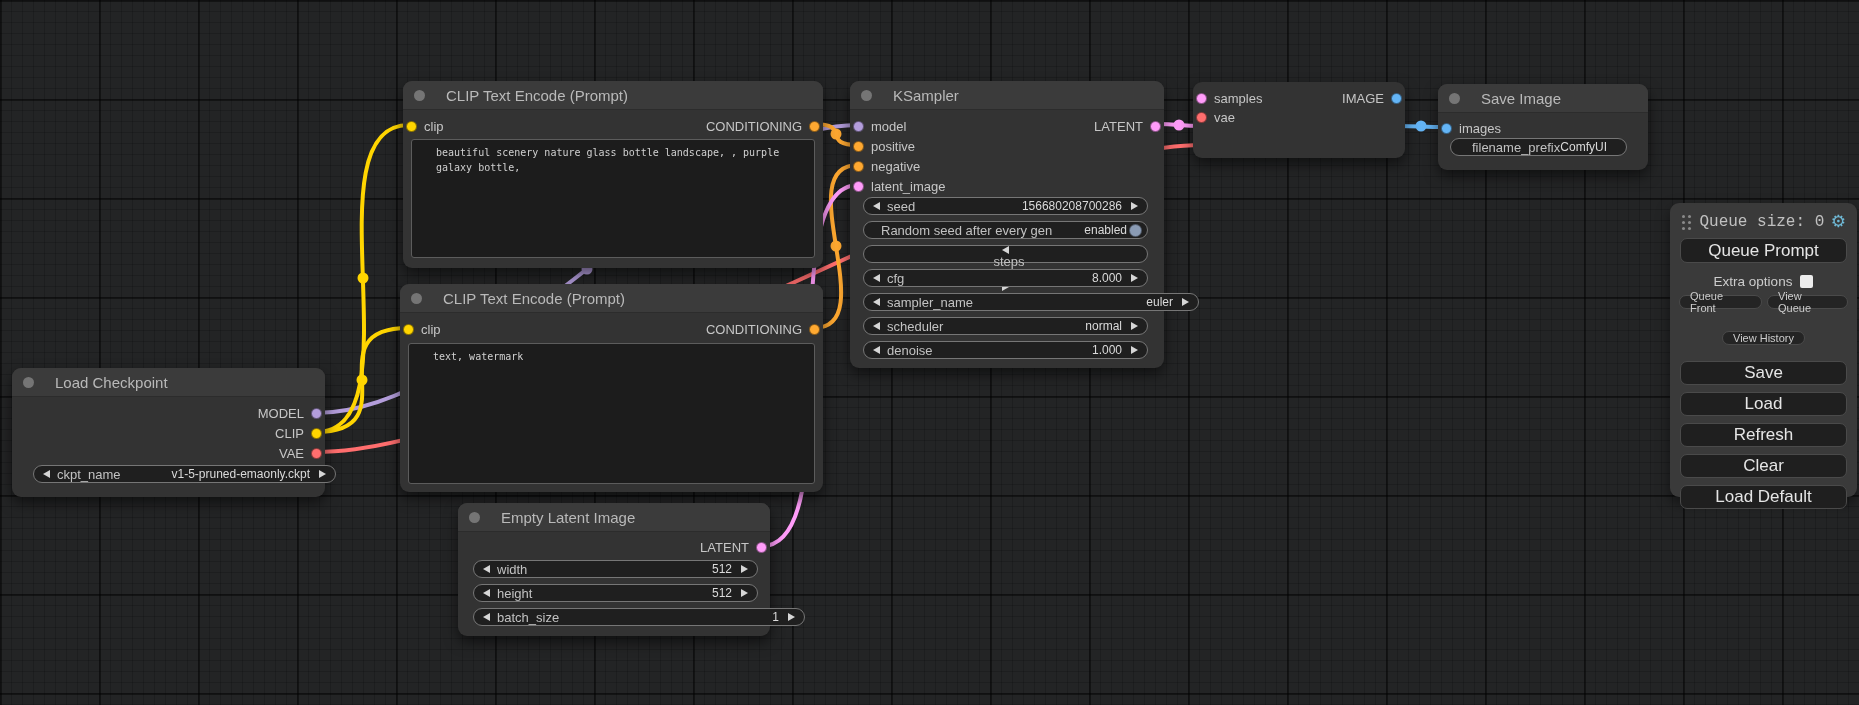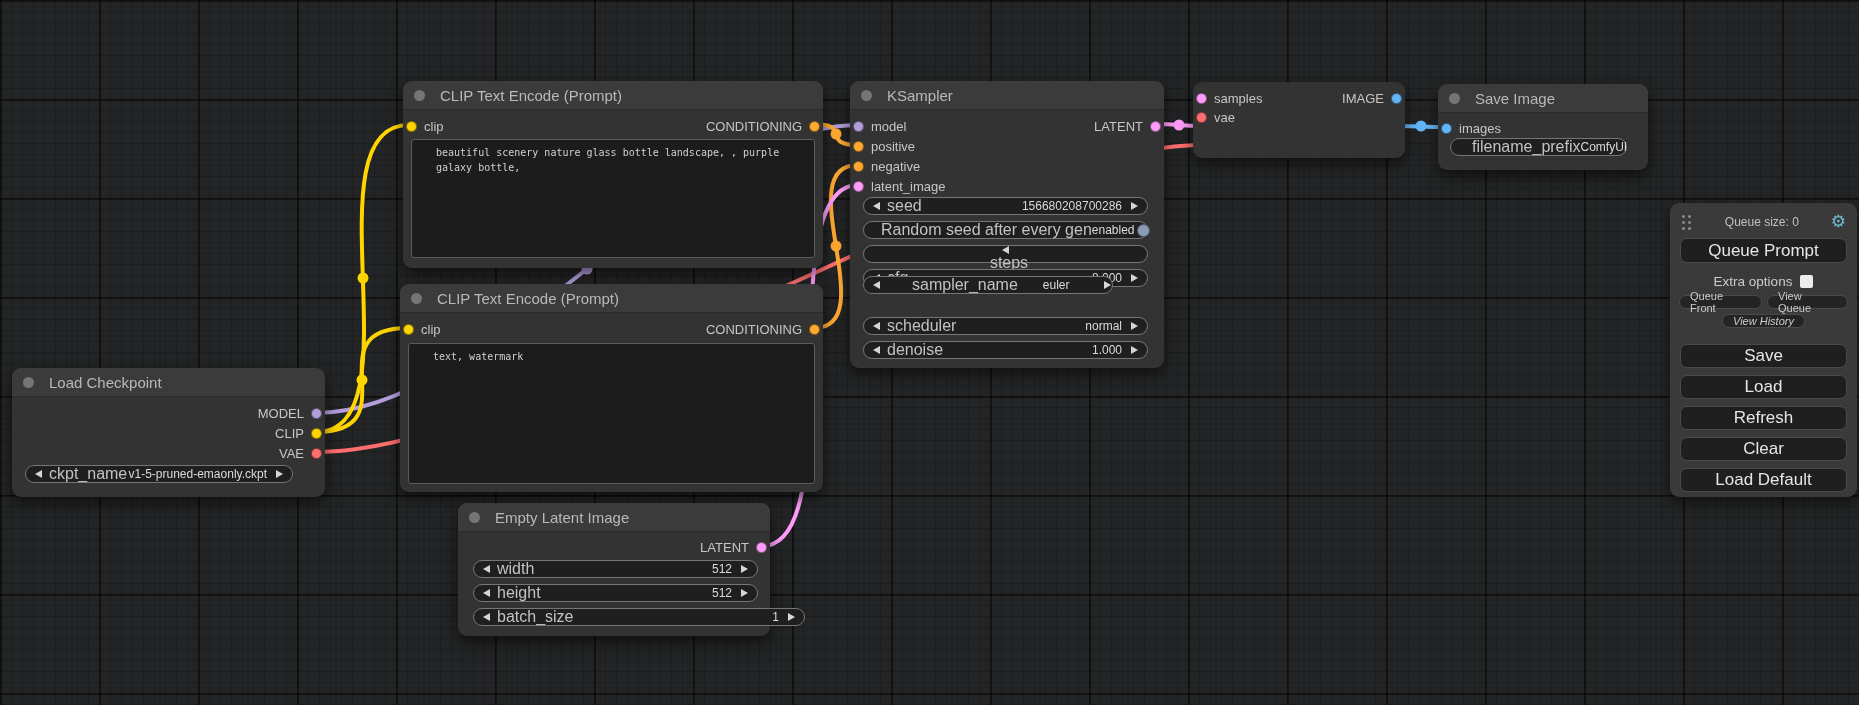--- a/index.html
+++ b/index.html
@@ -11,55 +11,55 @@
       linear-gradient(90deg, rgba(0,0,0,.45) 2px, transparent 2px),
       linear-gradient(rgba(0,0,0,.16) 1px, transparent 1px),
       linear-gradient(90deg, rgba(0,0,0,.16) 1px, transparent 1px);
     background-size:99px 99px,99px 99px,11px 11px,11px 11px;
     font-family:"Liberation Sans",sans-serif;
   }
   #wires{position:absolute;left:0;top:0;z-index:1;}
   .node{position:absolute;z-index:2;background:#333333;border-radius:9px;
     box-shadow:0 6px 14px rgba(0,0,0,.55);}
   .ntitle{height:28px;background:#3b3b3b;border-radius:9px 9px 0 0;display:flex;
-    align-items:center;padding:0 11px;gap:15px;border-bottom:1px solid #2c2c2c;}
+    align-items:center;padding:0 11px;gap:21px;border-bottom:1px solid #2c2c2c;}
   .ntitle .tdot{width:11px;height:11px;border-radius:50%;background:#757575;flex:0 0 auto;}
   .ntitle .ttext{color:#b9b9b9;font-size:15px;white-space:nowrap;}
   .srow{position:relative;height:20px;display:flex;align-items:center;justify-content:space-between;}
   .sin,.sout{display:flex;align-items:center;height:20px;}
   .sin{padding-left:3px;gap:7px;}
   .sout{margin-left:auto;padding-right:3px;gap:7px;}
   .dot{width:11px;height:11px;border-radius:50%;box-sizing:border-box;border:1px solid rgba(0,0,0,.45);flex:0 0 auto;}
   .slabel{color:#c6c6c6;font-size:13px;white-space:nowrap;}
   .c-model{background:#B39DDB;} .c-clip{background:#FFD500;} .c-vae{background:#FF6E6E;}
   .c-cond{background:#FFA931;} .c-latent{background:#FF9CF9;} .c-image{background:#64B5F6;}
   .promptbox{position:absolute;background:#1c1c1c;border:1px solid #5c5c5c;border-radius:3px;
     color:#d0d0d0;font-family:"DejaVu Sans Mono",monospace;font-size:10px;line-height:15px;
     padding:5px 24px;white-space:pre-wrap;word-break:break-word;box-sizing:border-box;}
   .widget{position:absolute;height:18px;box-sizing:border-box;border:1px solid #767676;
     border-radius:9px;background:#1f1f1f;display:flex;align-items:center;padding:0 9px;}
-  .wlabel{color:#c2c2c2;font-size:16px;margin-left:7px;white-space:nowrap;}
+  .wlabel{color:#c2c2c2;font-size:13px;margin-left:7px;white-space:nowrap;}
   .wlabel.noarr{margin-left:8px;}
   .wvalue{color:#dadada;font-size:12px;margin-left:auto;margin-right:9px;white-space:nowrap;}
   .wvalue.noarr{margin-right:2px;}
   .arrL{width:0;height:0;border-top:4px solid transparent;border-bottom:4px solid transparent;
     border-right:7px solid #d6d6d6;flex:0 0 auto;}
   .arrR{width:0;height:0;border-top:4px solid transparent;border-bottom:4px solid transparent;
     border-left:7px solid #d6d6d6;flex:0 0 auto;margin-left:0;}
   .knob{width:13px;height:13px;border-radius:50%;background:#8A9BB4;border:1px solid rgba(0,0,0,.4);
     box-sizing:border-box;flex:0 0 auto;margin-right:-4px;}
   
   #queue-panel{position:absolute;left:1670px;top:203px;width:187px;height:294px;z-index:5;
     background:#3a3a3a;border-radius:9px;box-shadow:0 6px 14px rgba(0,0,0,.5);box-sizing:border-box;
     padding:10px 9px 0 9px;}
   .qheader{display:flex;align-items:center;height:18px;margin:0 2px;}
   .handle{position:relative;width:12px;height:16px;flex:0 0 auto;cursor:grab;}
   .handle i{position:absolute;left:1px;top:1px;width:3px;height:3px;border-radius:50%;background:#8a8a8a;
     box-shadow:6px 0 0 #8a8a8a,0 6px 0 #8a8a8a,6px 6px 0 #8a8a8a,0 12px 0 #8a8a8a,6px 12px 0 #8a8a8a;}
-  .qtitle{flex:1;text-align:center;color:#c0c0c0;font-size:12px;}
+  .qtitle{flex:1;text-align:center;color:#c0c0c0;font-size:16px;font-family:Liberation Mono, monospace;}
   .gear{flex:0 0 auto;color:#6FB9D6;font-size:17px;line-height:16px;cursor:pointer;}
   .btn{display:flex;align-items:center;justify-content:center;background:#1f1f1f;
     border:1px solid #4a4a4a;border-radius:7px;color:#e5e5e5;cursor:pointer;box-sizing:border-box;}
   .btn-big{height:24px;font-size:17px;margin:0 1px;}
   #queue-prompt-btn{height:25px;font-size:17px;margin:7px 1px 0 1px;}
   .extra-row{display:flex;align-items:center;justify-content:center;margin-top:11px;height:14px;}
   .extra-label{color:#cccccc;font-size:13.5px;}
   .checkbox{width:13px;height:13px;background:#ededed;border-radius:2px;margin-left:8px;cursor:pointer;}
   .pill-row{display:flex;justify-content:center;gap:5px;margin-top:7px;}
   .btn-pill{height:14px;border-radius:8px;font-size:11px;padding:0 10px;color:#cccccc;background:#242424;}
@@ -107,21 +107,21 @@
           <i class="dot c-clip"></i>
         </span>
       </div>
     <div class="srow">
         <span class="sout">
           <span class="slabel">VAE</span>
           <i class="dot c-vae"></i>
         </span>
       </div>
   </div>
-  <div class="widget" style="left:13px;top:97px;width:268px;">
+  <div class="widget" style="left:21px;top:97px;width:303px;">
     <i class="arrL"></i>
     <span class="wlabel">ckpt_name</span>
     <span class="wvalue">v1-5-pruned-emaonly.ckpt</span>
     <i class="arrR"></i>
   </div>
 </div>
 
 <div class="node" style="left:403px;top:81px;width:420px;height:187px;">
   <div class="ntitle">
     <span class="tdot"></span>
@@ -246,21 +246,21 @@
     <span class="wlabel">steps</span>
     <span class="wvalue">20</span>
     <i class="arrR"></i>
   </div>
   <div class="widget" style="left:13px;top:188px;width:285px;">
     <i class="arrL"></i>
     <span class="wlabel">cfg</span>
     <span class="wvalue">8.000</span>
     <i class="arrR"></i>
   </div>
-  <div class="widget" style="left:13px;top:195px;width:250px;gap:25px;">
+  <div class="widget" style="left:13px;top:212px;width:336px;">
     <i class="arrL"></i>
     <span class="wlabel">sampler_name</span>
     <span class="wvalue">euler</span>
     <i class="arrR"></i>
   </div>
   <div class="widget" style="left:13px;top:236px;width:285px;">
     <i class="arrL"></i>
     <span class="wlabel">scheduler</span>
     <span class="wvalue">normal</span>
     <i class="arrR"></i>
@@ -323,21 +323,21 @@
   </div>
   <div class="btn" id="queue-prompt-btn">Queue Prompt</div>
   <div class="extra-row">
     <span class="extra-label">Extra options</span>
     <span class="checkbox"></span>
   </div>
   <div class="pill-row">
     <div class="btn btn-pill">Queue Front</div>
     <div class="btn btn-pill">View Queue</div>
   </div>
-  <div class="pill-row" style="margin-top:5px;font-style:italic;">
+  <div class="pill-row" style="margin-top:22px;">
     <div class="btn btn-pill">View History</div>
   </div>
   <div class="stack">
     <div class="btn btn-big">Save</div>
     <div class="btn btn-big">Load</div>
     <div class="btn btn-big">Refresh</div>
     <div class="btn btn-big">Clear</div>
     <div class="btn btn-big">Load Default</div>
   </div>
 </div>

